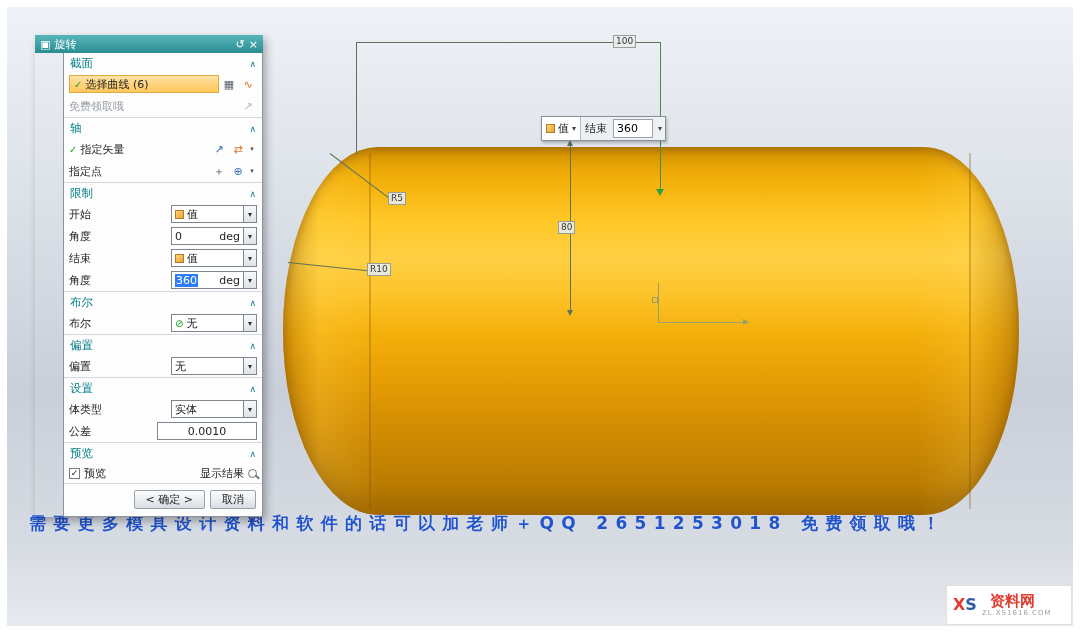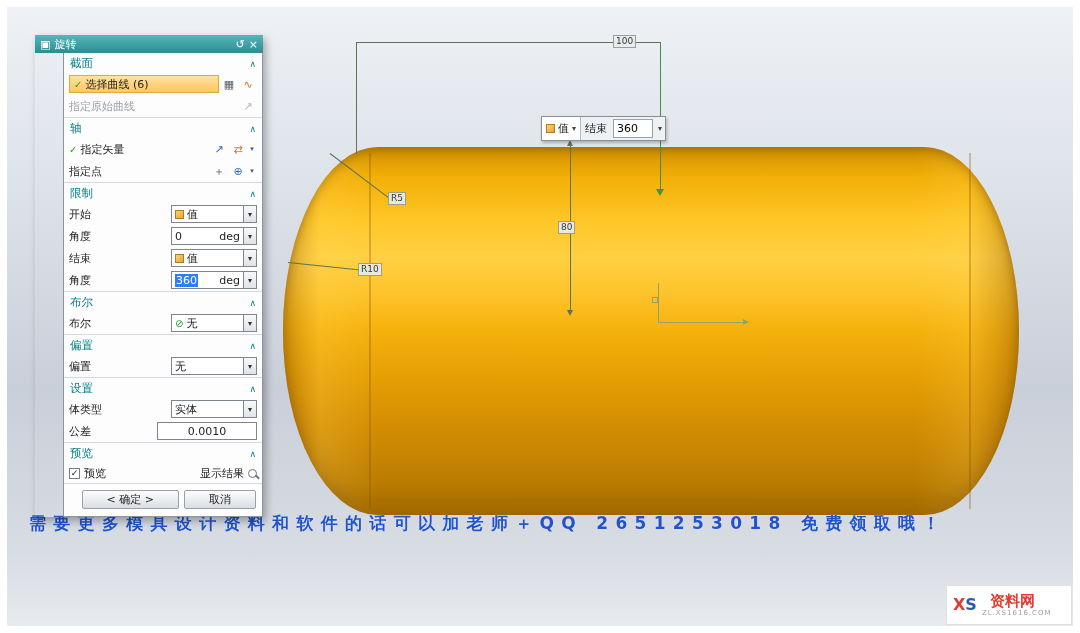--- a/index.html
+++ b/index.html
@@ -85,21 +85,21 @@
   .tol-input { width:100px; height:18px; border:1px solid #7f858e; background:#fff; display:flex; align-items:center;
     justify-content:center; padding:0 4px; }
 
   .cb { width:11px; height:11px; border:1px solid #767c85; background:#fff; display:inline-flex;
     align-items:center; justify-content:center; font-size:9px; line-height:9px; color:#1c1c1c; margin-right:4px; }
 
   .mag { width:9px; height:9px; border:1.5px solid #6f7680; border-radius:50%; position:relative; display:inline-block; margin-left:4px; }
   .mag::after { content:""; position:absolute; width:5px; height:1.5px; background:#6f7680; transform:rotate(45deg); right:-4px; bottom:-1px; }
 
   .dlg-footer { display:flex; justify-content:flex-end; gap:5px; padding:6px 6px 7px 6px; border-top:1px solid #d5d9df; }
-  .btn { font-size:11px; padding:1px 24px; background:linear-gradient(180deg,#fdfdfd,#d9dee4); border:1px solid #98a0aa;
+  .btn { font-size:11px; padding:1px 11px; background:linear-gradient(180deg,#fdfdfd,#d9dee4); border:1px solid #98a0aa;
     border-radius:2px; color:#222; }
 
   
   .banner { position:absolute; left:22px; top:505px; width:1040px; white-space:nowrap; z-index:6;
     font-size:17px; font-weight:bold; color:#2153cb; letter-spacing:0.43em; text-shadow:0 0 1px rgba(255,255,255,.8); }
   .watermark { position:absolute; right:8px; bottom:8px; width:126px; height:40px; background:#fff;
     border:1px solid #e0e0e0; display:flex; align-items:center; padding:2px 6px; gap:5px; z-index:20; }
   .wm-logo { font-weight:bold; font-size:16px; line-height:20px; }
   .wm-x { color:#e03c31; } .wm-s { color:#2a5caa; }
   .wm-col { display:flex; flex-direction:column; }
@@ -125,21 +125,21 @@
     <div class="dimlabel" style="left:606px;top:28px;">100</div>
 
     <div class="dim" style="left:563px;top:135px;width:1px;height:172px;"></div>
     <div class="arrow arr-up" style="left:560px;top:133px;"></div>
     <div class="arrow arr-down" style="left:560px;top:303px;"></div>
     <div class="dimlabel" style="left:551px;top:214px;">80</div>
 
     <div class="leader" style="left:323px;top:146px;width:79px;transform:rotate(37deg);"></div>
     <div class="dimlabel" style="left:381px;top:185px;">R5</div>
     <div class="leader" style="left:281px;top:255px;width:92px;transform:rotate(6deg);"></div>
-    <div class="dimlabel" style="left:351px;top:256px;text-align:center;">R10</div>
+    <div class="dimlabel" style="left:360px;top:256px;text-align:center;">R10</div>
 
     <div class="sketch" style="left:651px;top:276px;width:1px;height:40px;"></div>
     <div class="sketch" style="left:651px;top:315px;width:86px;height:1px;"></div>
     <div class="arrow arr-right-olive" style="left:736px;top:312px;"></div>
     <div class="sk-box" style="left:645px;top:290px;"></div>
 
     <div class="mini-toolbar">
       <div class="mini-seg mini-dd">
         <span class="opt-icon"></span>
         <span>值</span>
@@ -170,21 +170,21 @@
       </div>
       <div class="row">
         <div class="sel-curve">
           <span class="chk">✓</span>
           <span>选择曲线 (6)</span>
         </div>
         <span class="ibtn">▦</span>
         <span class="ibtn orange">∿</span>
       </div>
       <div class="row">
-        <span class="lbl dis">指定原始曲线</span>
+        <span class="lbl dis">免费领取哦</span>
         <span class="ctl">
             <span class="ibtn dis">↗</span>
           </span>
       </div>
 
       <div class="sec-h">
         <span>轴</span>
         <span class="chev">∧</span>
       </div>
       <div class="row">

